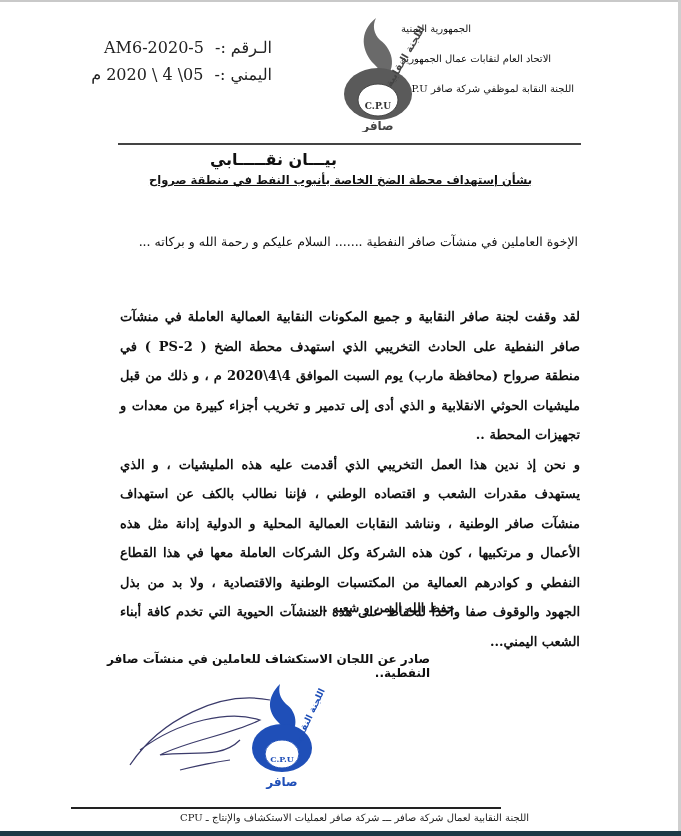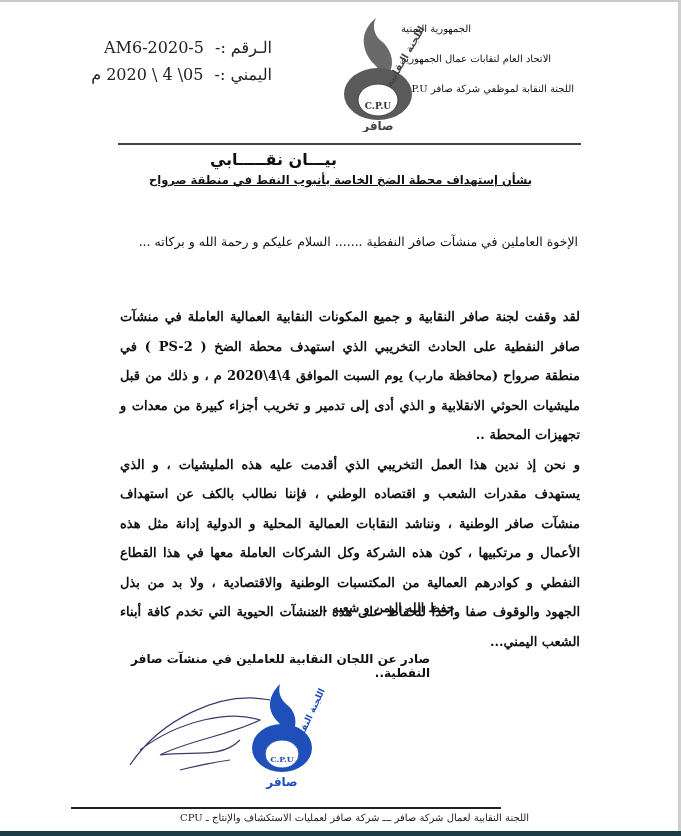--- a/index.html
+++ b/index.html
@@ -77,21 +77,21 @@
 
 <div class="greeting">الإخوة العاملين في منشآت صافر النفطية ....... السلام عليكم و رحمة الله و بركاته ...</div>
 
 <div class="body-text">
   <p>لقد وقفت لجنة صافر النقابية و جميع المكونات النقابية العمالية العاملة في منشآت صافر النفطية على الحادث التخريبي الذي استهدف محطة الضخ ( PS-2 ) في منطقة صرواح (محافظة مارب) يوم السبت الموافق 4\4\2020 م ، و ذلك من قبل مليشيات الحوثي الانقلابية و الذي أدى إلى تدمير و تخريب أجزاء كبيرة من معدات و تجهيزات المحطة ..</p>
   <p>و نحن إذ ندين هذا العمل التخريبي الذي أقدمت عليه هذه المليشيات ، و الذي يستهدف مقدرات الشعب و اقتصاده الوطني ، فإننا نطالب بالكف عن استهداف منشآت صافر الوطنية ، ونناشد النقابات العمالية المحلية و الدولية إدانة مثل هذه الأعمال و مرتكبيها ، كون هذه الشركة وكل الشركات العاملة معها في هذا القطاع النفطي و كوادرهم العمالية من المكتسبات الوطنية والاقتصادية ، ولا بد من بذل الجهود والوقوف صفا واحدا للحفاظ على هذه المنشآت الحيوية التي تخدم كافة أبناء الشعب اليمني...</p>
 </div>
 
 <div class="closing">حفظ الله اليمن و شعبه ....</div>
 
-<div class="issued">صادر عن اللجان النقابية للعاملين في منشآت صافر النفطية..</div>
+<div class="issued">صادر عن اللجان الاستكشاف للعاملين في منشآت صافر النفطية..</div>
 
 <div class="stamp">
   <svg width="210" height="110" viewBox="0 0 210 110">
     <path d="M10 85 C40 40, 100 10, 150 20 M20 70 C60 40, 110 30, 140 40 C110 55, 70 60, 40 75 C70 70, 100 80, 120 60 M60 90 C80 85, 95 82, 110 80" fill="none" stroke="#3b3b6b" stroke-width="1.2"></path>
     <path d="M160 4 C146 18, 148 32, 158 42 C164 48, 168 52, 164 60 C180 52, 178 32, 166 24 C160 18, 158 12, 160 4 Z" fill="#1f4fb8"></path>
     <ellipse cx="162" cy="68" rx="30" ry="24" fill="#1f4fb8"></ellipse>
     <ellipse cx="162" cy="74" rx="17" ry="14" fill="#fff" stroke="#1f4fb8" stroke-width="1"></ellipse>
     <text x="162" y="82" text-anchor="middle" font-family="DejaVu Serif, serif" font-weight="bold" font-size="8" fill="#1f4fb8">C.P.U</text>
     <text x="162" y="106" text-anchor="middle" font-family="DejaVu Sans, sans-serif" font-weight="bold" font-size="12" fill="#1f4fb8">صافر</text>
     <text x="192" y="38" text-anchor="middle" font-family="DejaVu Sans, sans-serif" font-weight="bold" font-size="9" fill="#1f4fb8" transform="rotate(-65 192 38)">اللجنة النقابية</text>

